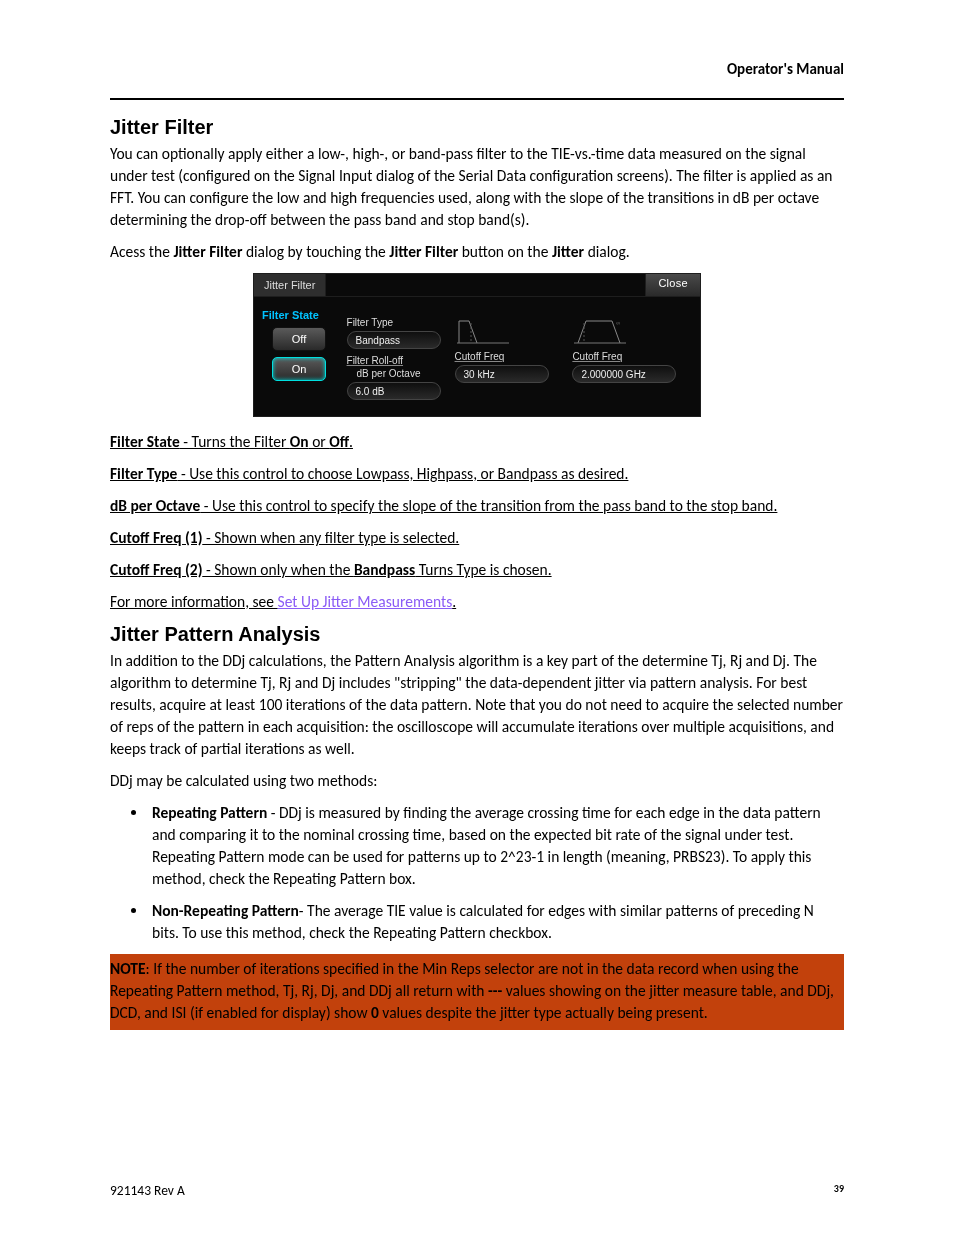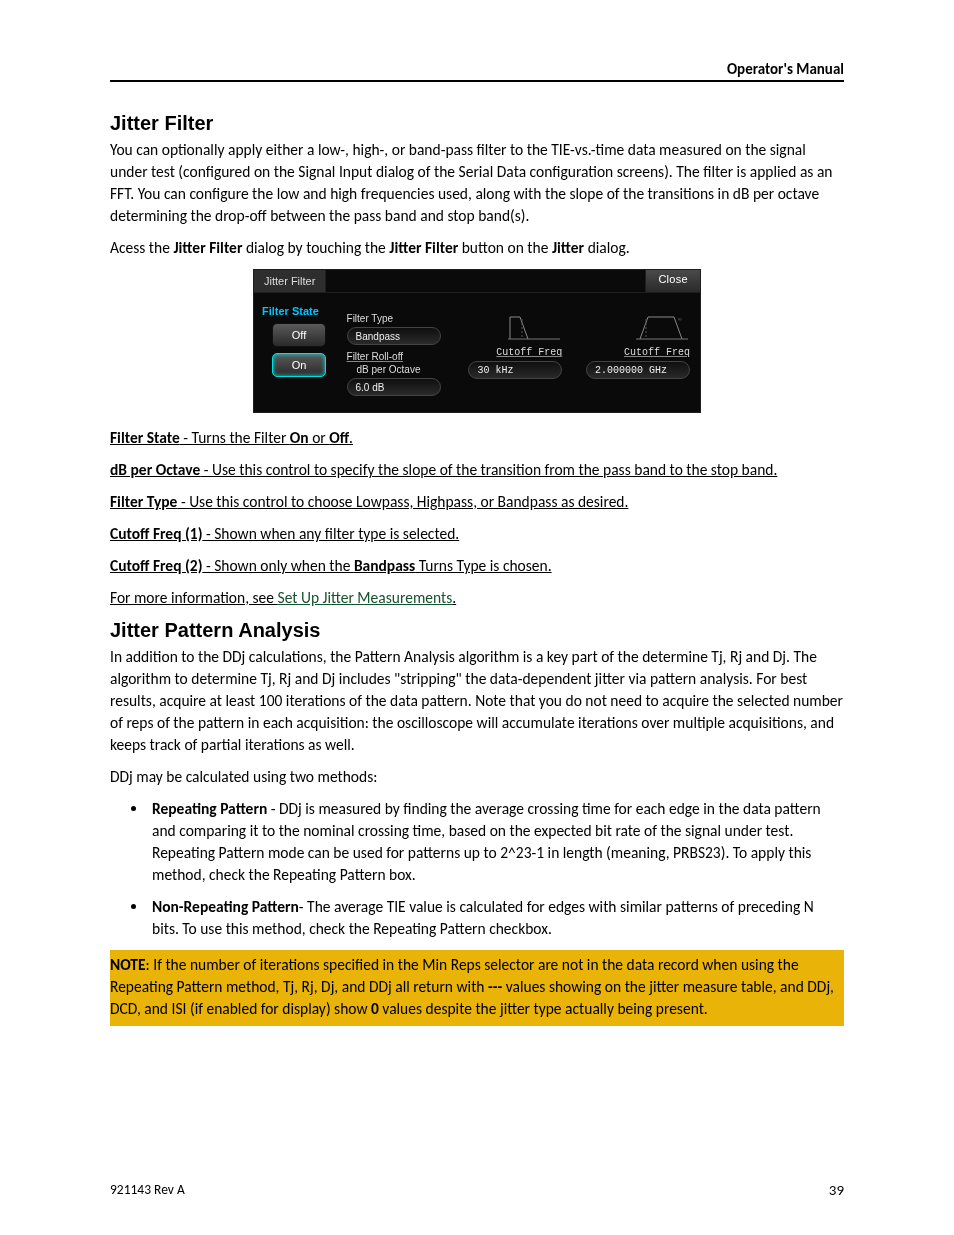--- a/index.html
+++ b/index.html
@@ -12,39 +12,39 @@
     height: 1235px;
     position: relative;
   }
   .page {
     padding: 60px 110px 40px 110px;
   }
   .header-right {
     text-align: right;
     font-weight: bold;
     font-size: 15px;
-    padding-bottom: 2px;
+    padding-bottom: 20px;
     border-bottom: 2px solid #000;
-    margin-bottom: 30px;
+    margin-bottom: 16px;
   }
   h2.section {
     font-family: Arial, Helvetica, sans-serif;
     font-weight: bold;
     font-size: 20px;
     margin-top: 10px;
     margin-bottom: 4px;
   }
   p.body {
     line-height: 1.42;
     margin-bottom: 10px;
   }
   .def-line { line-height: 1.42; margin-bottom: 10px; text-decoration: underline; }
   .bold { font-weight: bold; }
   a.link {
-    color: #14532d;
+    color: #8b5cf6;
     text-decoration: underline;
   }
   .dialog-wrap {
     display: flex;
     justify-content: center;
     margin: 6px 0 14px 0;
   }
   
   .jf-dialog {
     width: 448px;
@@ -132,44 +132,44 @@
     padding-left: 8px;
     display: flex;
     align-items: center;
     margin-top: 1px;
   }
   .jf-filtercurve {
     width: 56px;
     height: 34px;
     margin-bottom: 2px;
   }
-  .jf-col.freq { align-items: flex-end; padding-top: 10px; font-family: Liberation Mono, monospace; }
+  .jf-col.freq { align-items: flex-start; padding-top: 10px; }
 
   
   ul.bullets { margin: 2px 0 10px 38px; }
   ul.bullets li { margin-bottom: 10px; line-height: 1.42; padding-left: 4px; }
 
   
   .note {
-    background: #eab308;
+    background: #c2410c;
     padding: 4px 2px 6px 0;
     line-height: 1.42;
   }
 
   
   .footer {
     position: absolute;
     left: 110px;
     right: 110px;
     bottom: 36px;
     display: flex;
     justify-content: space-between;
     font-size: 13.5px;
   }
-  .footer .pg { font-weight: normal; font-size: 15px; }
+  .footer .pg { font-weight: bold; font-size: 10px; }
 </style>
 </head>
 <body>
 
 <div class="page">
   <div class="header-right">Operator's Manual</div>
 
   <h2 class="section">Jitter Filter</h2>
   <p class="body">You can optionally apply either a low-, high-, or band-pass filter to the TIE-vs.-time data measured on the signal under test (configured on the Signal Input dialog of the Serial Data configuration screens). The filter is applied as an FFT. You can configure the low and high frequencies used, along with the slope of the transitions in dB per octave determining the drop-off between the pass band and stop band(s).</p>
   <p class="body">
@@ -218,24 +218,24 @@
           <div class="jf-val" style="width:104px;">2.000000 GHz</div>
         </div>
       </div>
     </div>
   </div>
 
   <p class="def-line">
     <span class="bold">Filter State</span><span> - Turns the Filter </span><span class="bold">On</span><span> or </span><span class="bold">Off</span><span>.</span>
   </p>
   <p class="def-line">
+    <span class="bold">Filter Type</span><span> - Use this control to choose Lowpass, Highpass, or Bandpass as desired.</span>
+  </p>
+  <p class="def-line">
     <span class="bold">dB per Octave</span><span> - Use this control to specify the slope of the transition from the pass band to the stop band.</span>
-  </p>
-  <p class="def-line">
-    <span class="bold">Filter Type</span><span> - Use this control to choose Lowpass, Highpass, or Bandpass as desired.</span>
   </p>
   <p class="def-line">
     <span class="bold">Cutoff Freq (1)</span><span> - Shown when any filter type is selected.</span>
   </p>
   <p class="def-line">
     <span class="bold">Cutoff Freq (2)</span><span> - Shown only when the </span><span class="bold">Bandpass</span><span> Turns Type is chosen.</span>
   </p>
   <p class="def-line">
     <span>For more information, see </span><a href="#" class="link">Set Up Jitter Measurements</a><span>.</span>
   </p>

